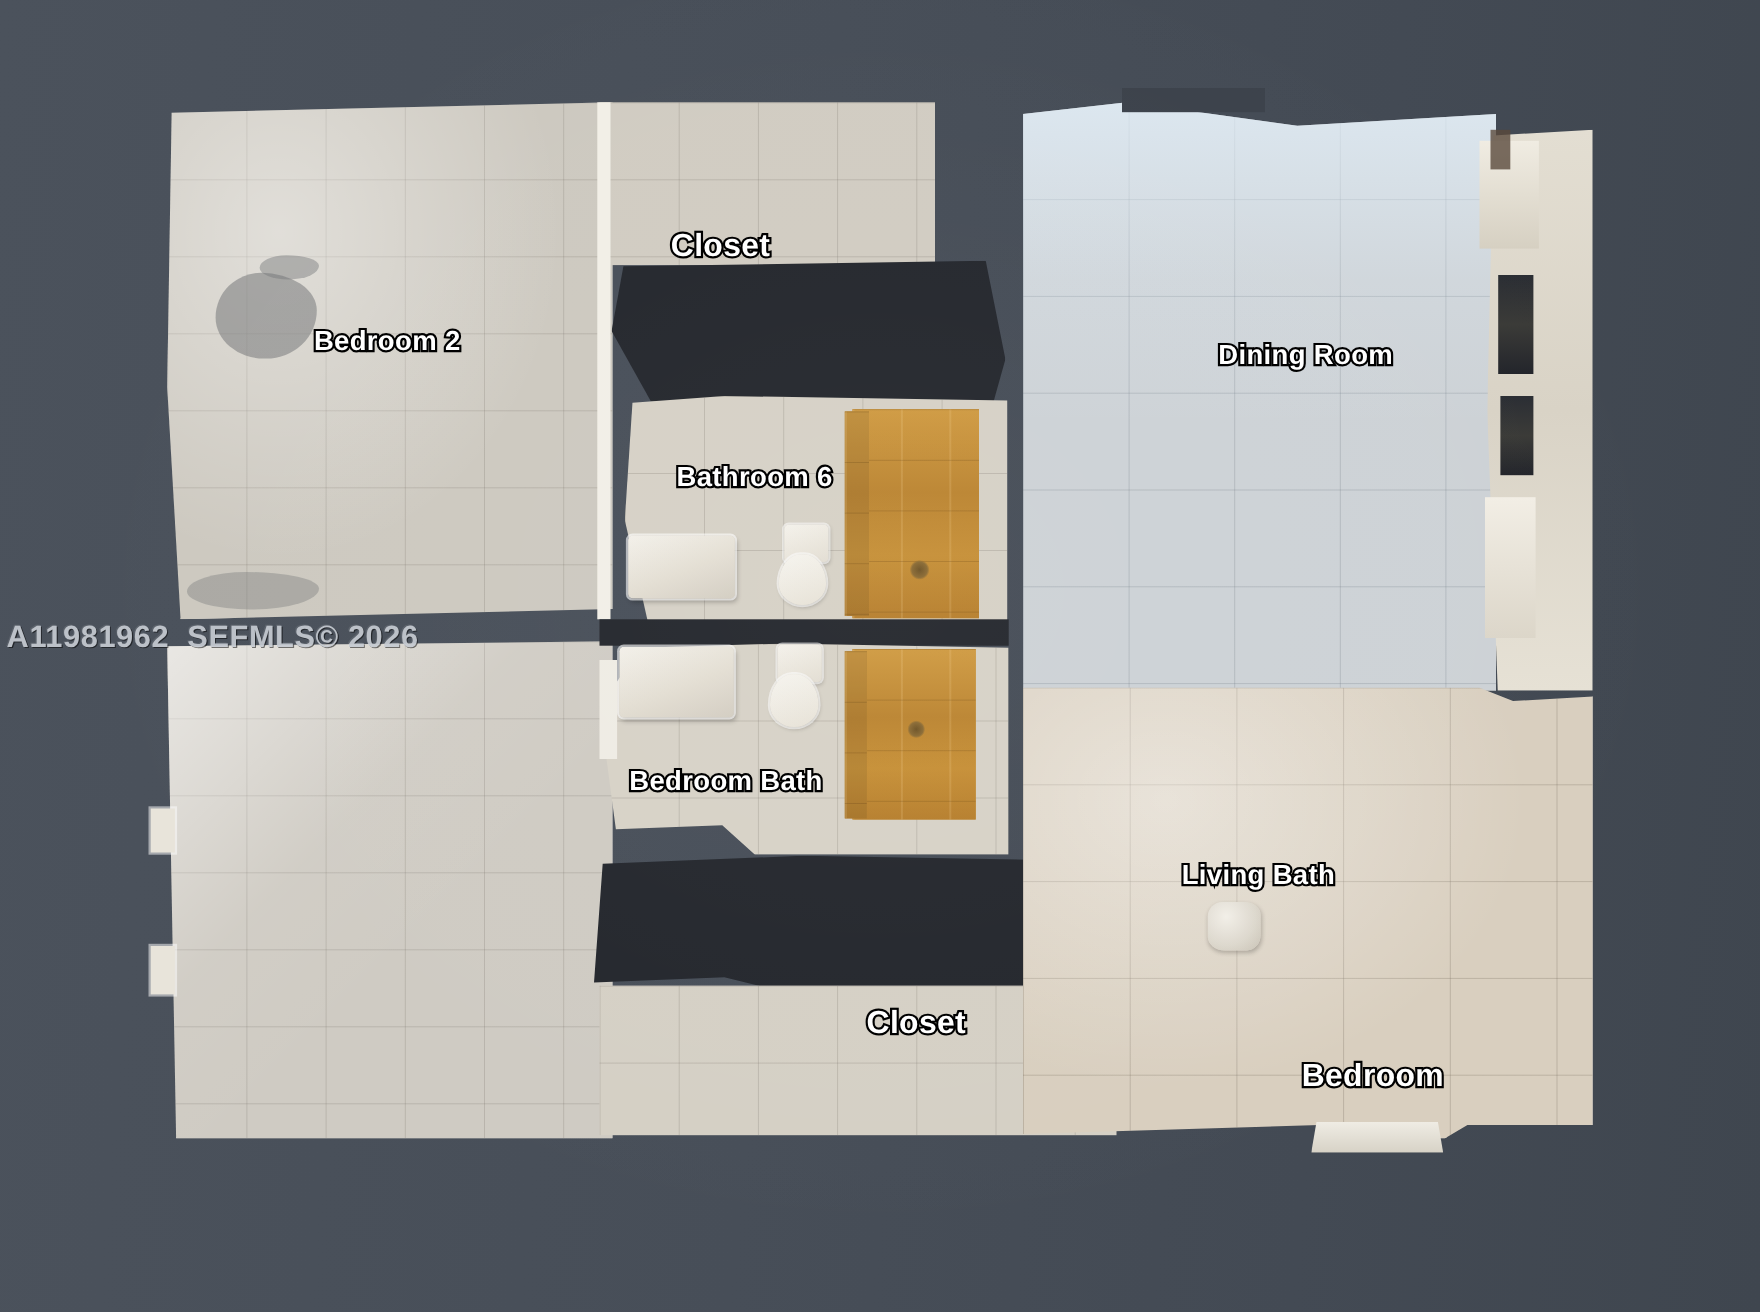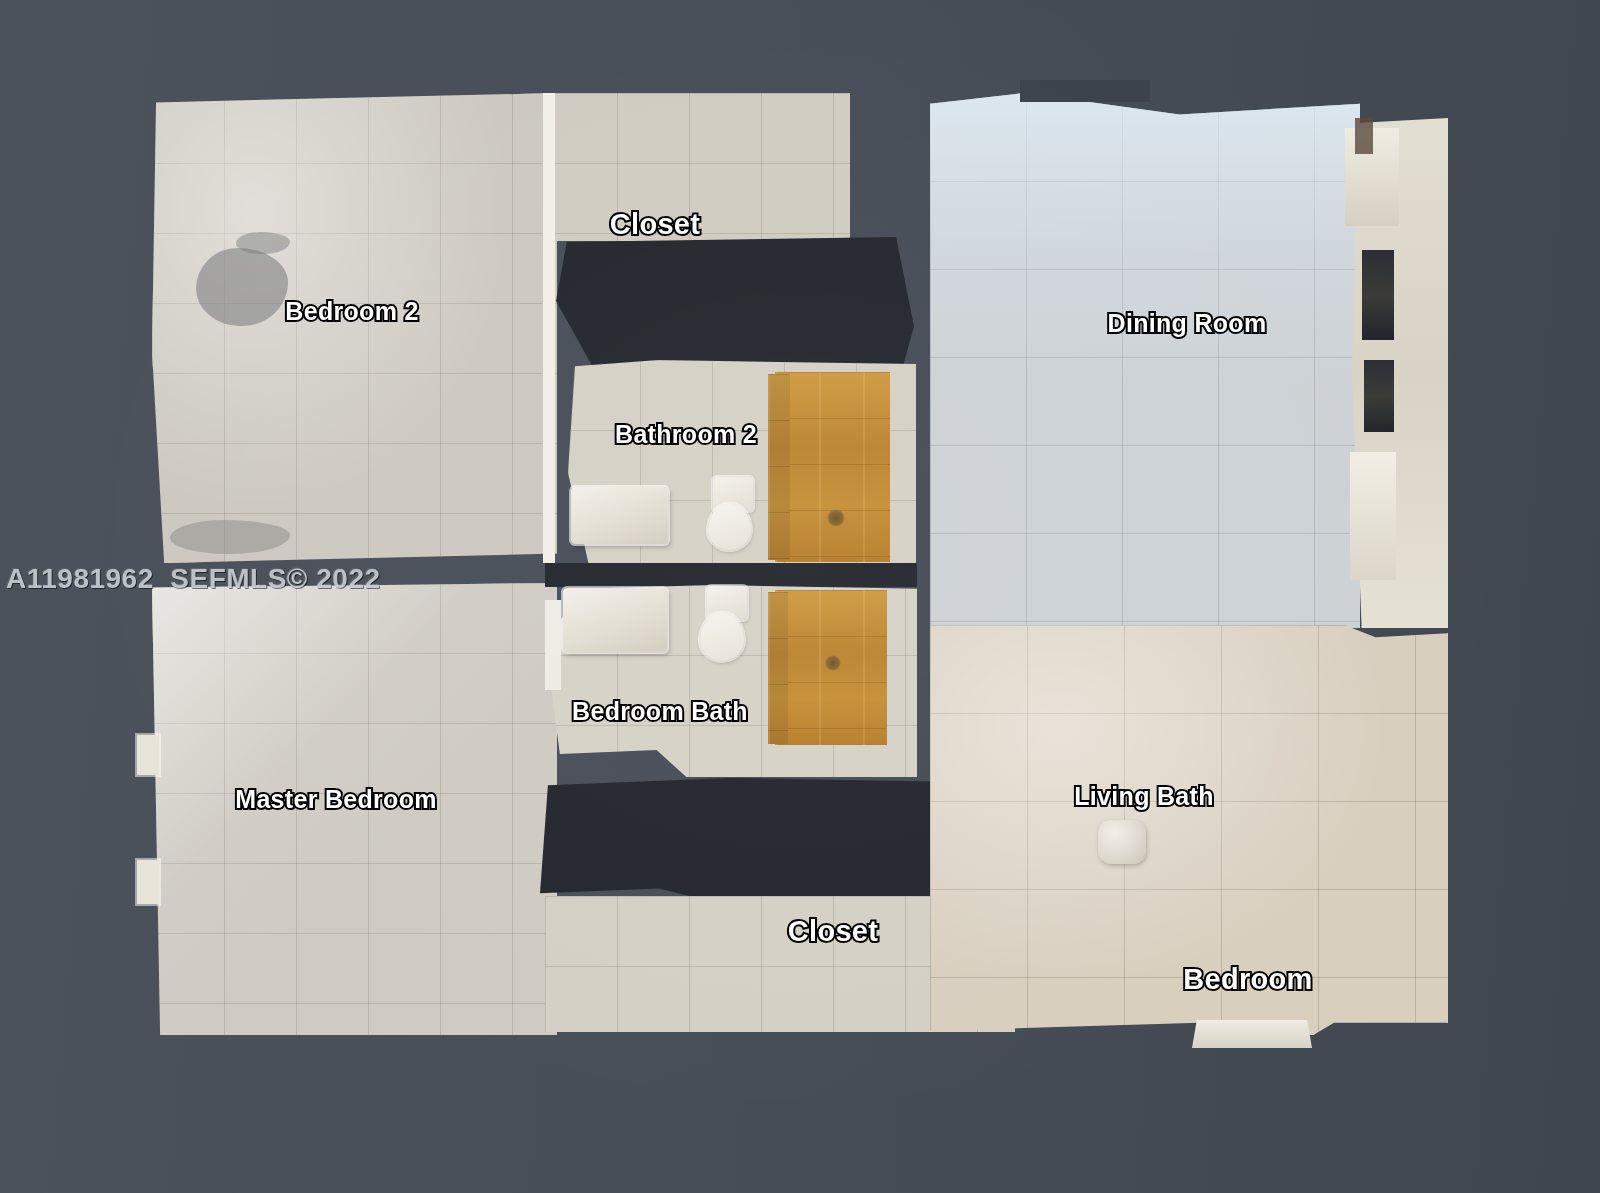--- a/index.html
+++ b/index.html
@@ -249,31 +249,30 @@
                 background:linear-gradient(180deg,#f2eee5,#dcd6c9);"></div>
     <div style="position:absolute;left:1355px;top:118px;width:18px;height:36px;background:#5a4a3c;opacity:.8;"></div>
 
     <div style="position:absolute;left:1020px;top:80px;width:130px;height:22px;
                 background:#3c424b;"></div>
 
     <div class="room-label lbl-lg" style="left:352px;top:311px;">Bedroom 2</div>
 
     <div class="room-label lbl-md" style="left:655px;top:224px;">Closet</div>
 
-    <div class="room-label lbl-lg" style="left:686px;top:434px;">Bathroom 2</div>
+    <div class="room-label lbl-lg" style="left:686px;top:434px;">Bathroom 6</div>
 
     <div class="room-label lbl-lg" style="left:1187px;top:294px;margin-top:29px;">Dining Room</div>
 
     <div class="room-label lbl-lg" style="left:660px;top:711px;">Bedroom Bath</div>
 
-    <div class="room-label lbl-lg" style="left:336px;top:799px;">Master Bedroom</div>
 
     <div class="room-label lbl-lg" style="left:1144px;top:796px;">Living Bath</div>
 
     <div class="room-label lbl-md" style="left:833px;top:931px;">Closet</div>
 
     <div class="room-label lbl-md" style="left:1248px;top:979px;">Bedroom</div>
 
   </div>
 
-  <div id="watermark">A11981962  SEFMLS© 2022</div>
+  <div id="watermark">A11981962  SEFMLS© 2026</div>
 
 </div>
 
 </body></html>

